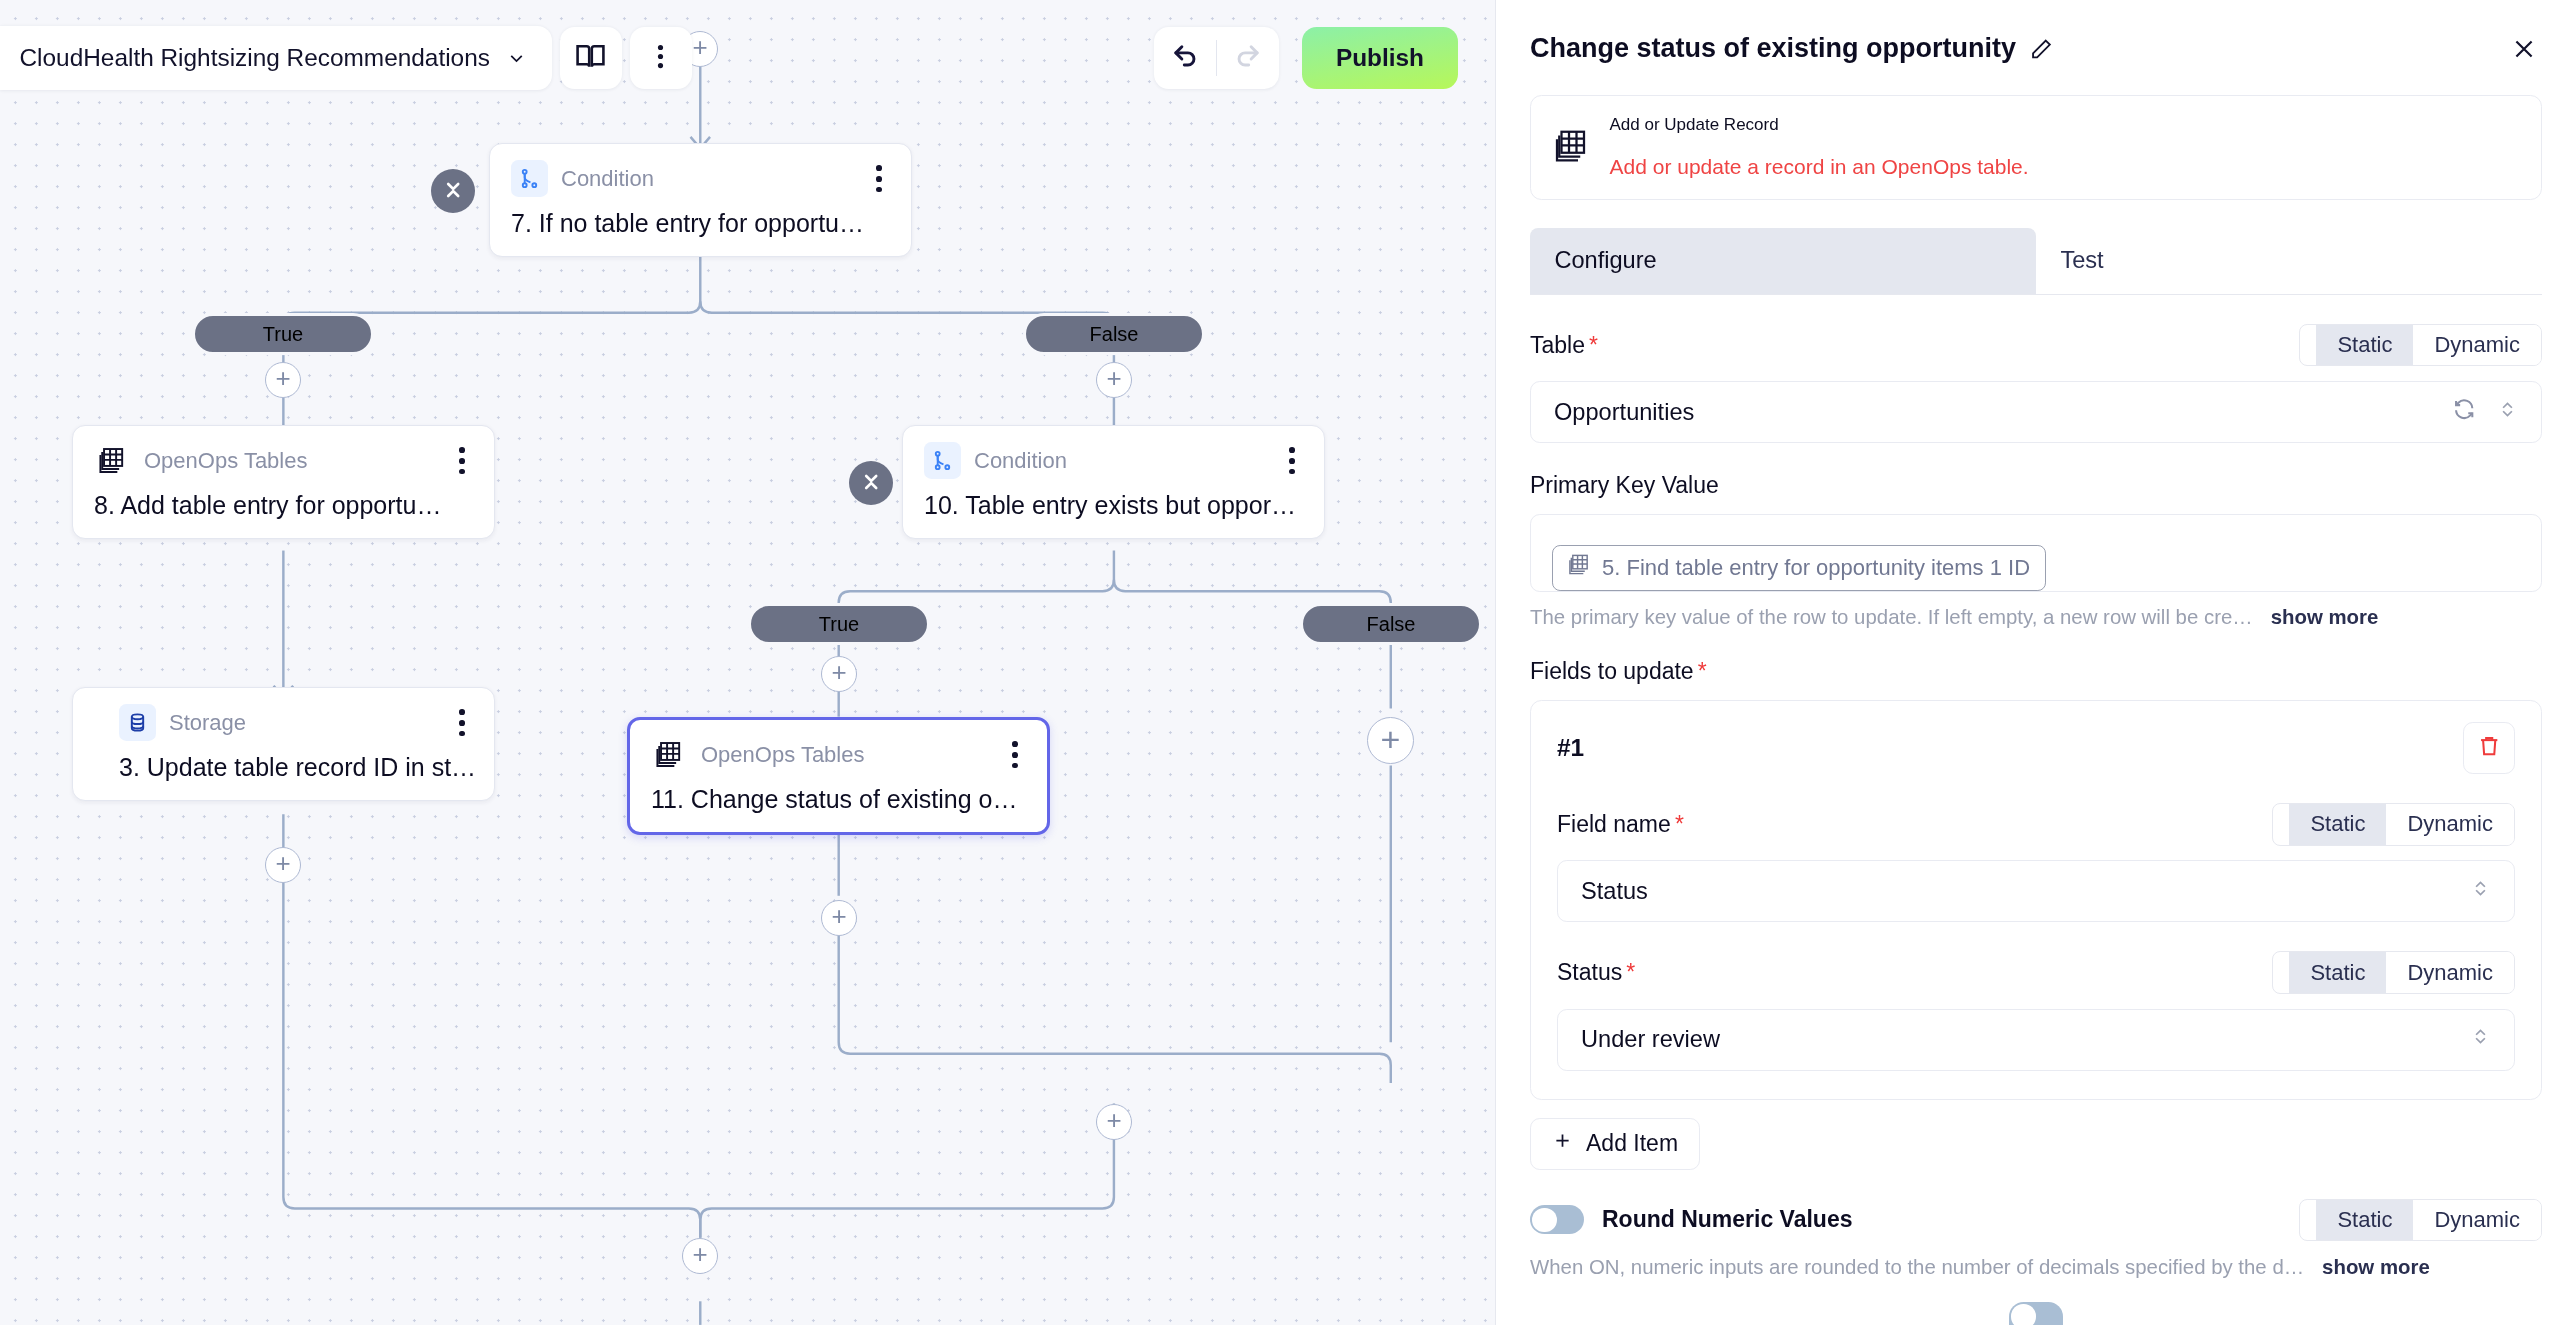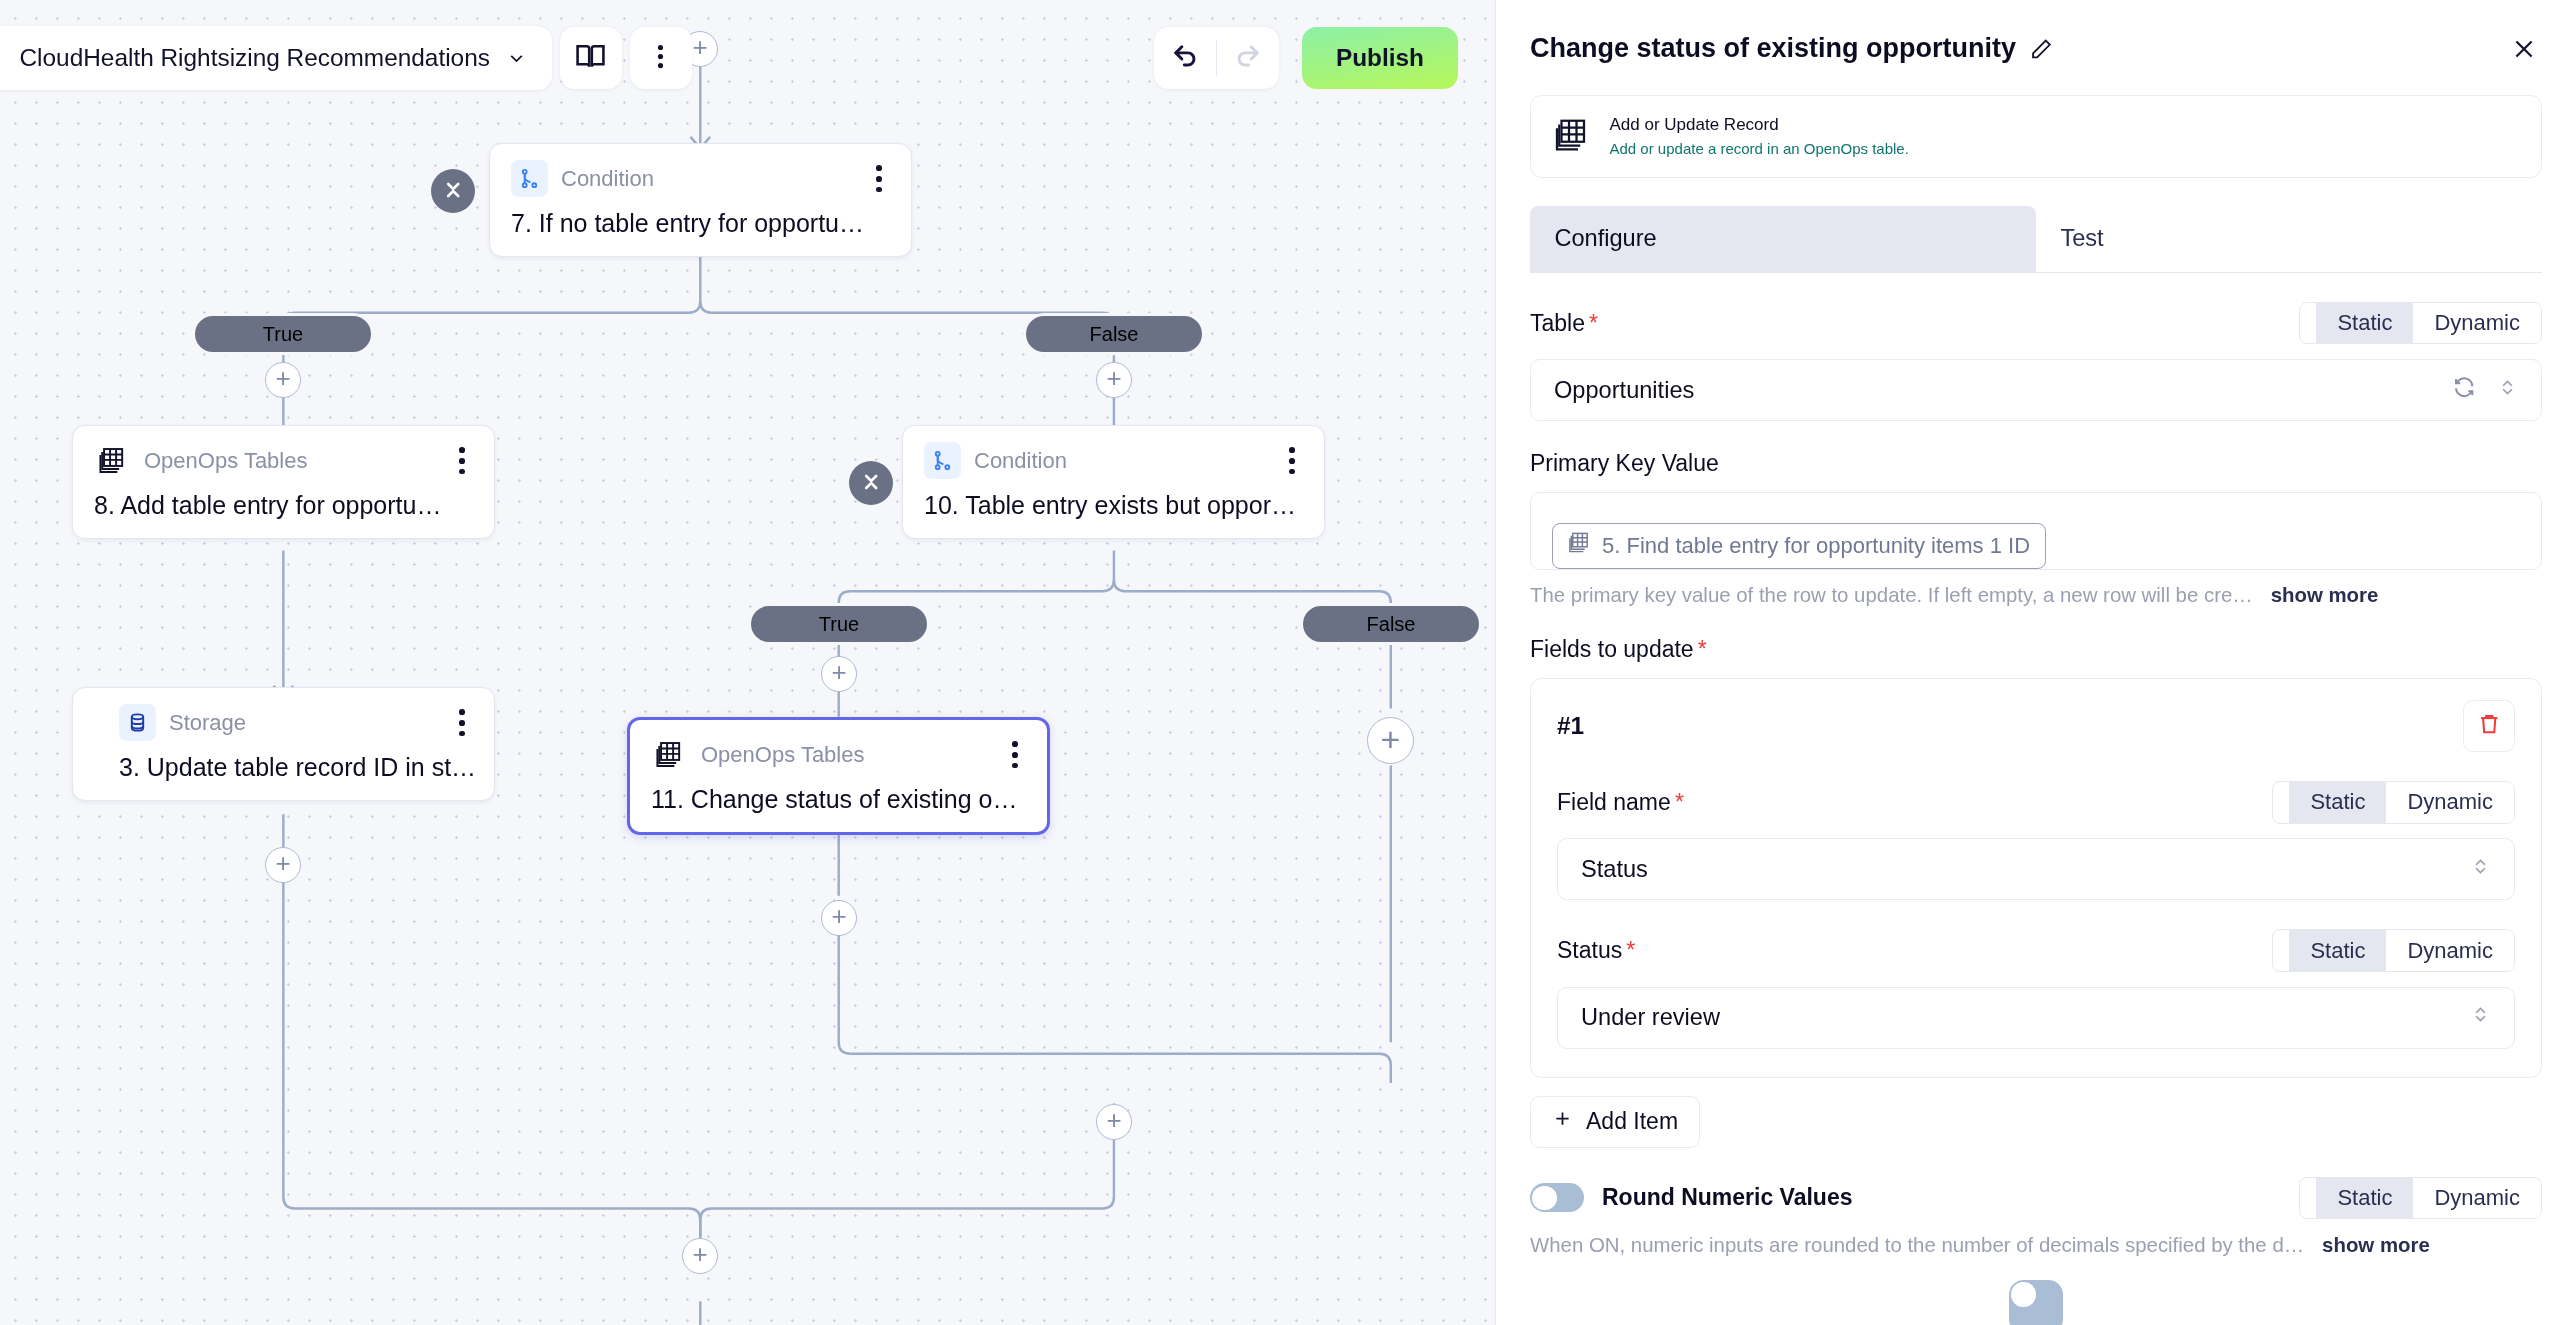--- a/index.html
+++ b/index.html
@@ -109,21 +109,21 @@
   .panel-head { display: flex; align-items: center; padding: 31px 34px 0 34px; }
   .panel-title { font-size: 27px; font-weight: bold; color: #0d0d22; }
   .pencil { margin-left: 13px; cursor: pointer; display: flex; }
   .panel-close { margin-left: auto; cursor: pointer; display: flex; padding: 4.9px; }
 
   .piece-card {
     margin: 28px 34px 0 34px; border: 1.6px solid #e9ebf2; border-radius: 11.4px;
     padding: 19.5px 23px; display: flex; align-items: center; gap: 19.5px;
   }
   .piece-txt-main { font-size: 17px; color: #0d0d22; }
-  .piece-txt-sub { font-size: 15px; color: #0f766e; margin-top: 5px; }
+  .piece-txt-sub { font-size: 21px; color: #ef4444; margin-top: 20px; }
 
   .tabs { display: flex; margin: 28px 34px 0 34px; border-bottom: 1.6px solid #e6e8ef; }
   .tab {
     flex: 0 0 50%; text-align: left; padding: 19.5px 24.4px; font-size: 23.6px;
     color: #2a2f50; cursor: pointer; background: #fff; border-radius: 8.1px 8.1px 0 0;
   }
   .tab.active { background: #e4e7ef; color: #0d0d22; }
 
   .panel-body { padding: 0 34px; }
   .row-label {

